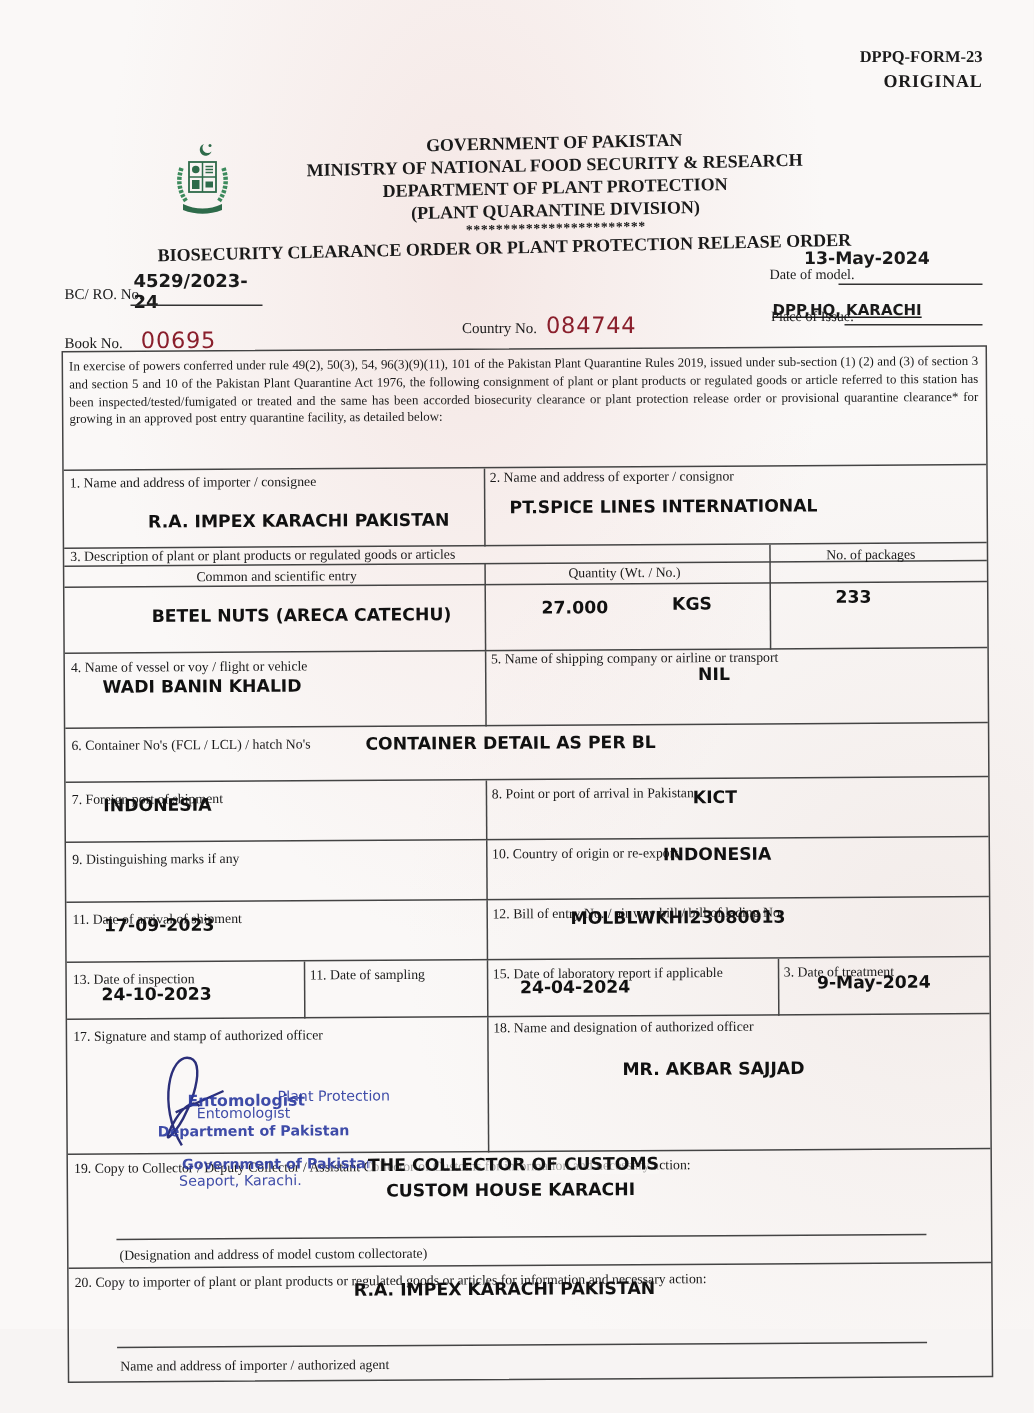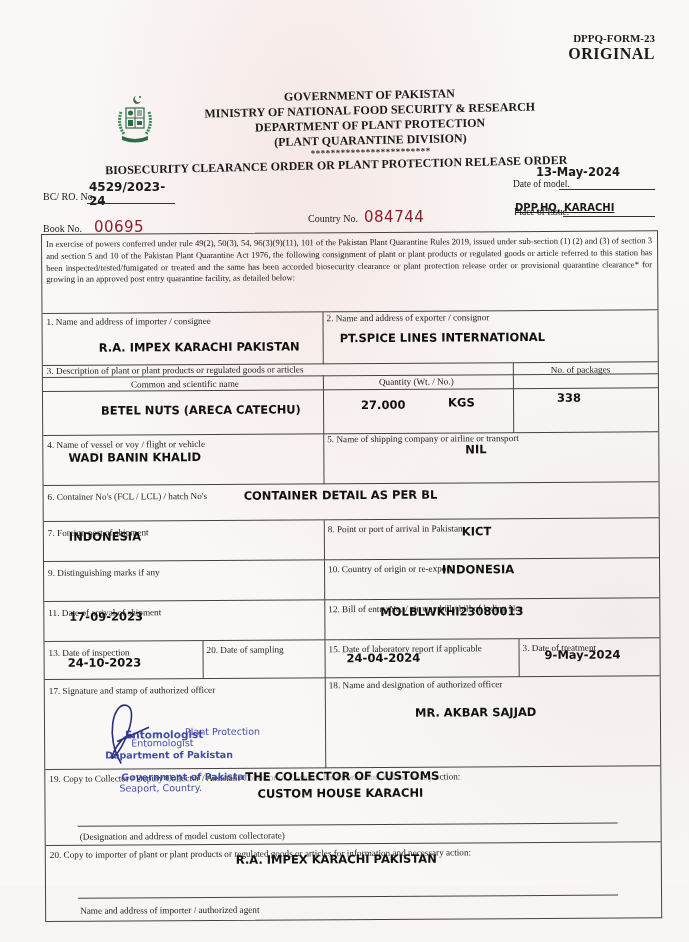--- a/index.html
+++ b/index.html
@@ -11,21 +11,21 @@
   }
   .paper {
     position: absolute; left: 0; top: 0; width: 689px; height: 886px;
     background:
       radial-gradient(ellipse at 45% 20%, rgba(235,200,195,0.35), rgba(255,255,255,0) 45%),
       radial-gradient(ellipse at 90% 70%, rgba(230,215,210,0.35), rgba(255,255,255,0) 40%),
       #faf8f7;
   }
   .abs { position: absolute; }
   .form-id { right: 34px; top: 30px; text-align: right; font-weight: bold; font-size: 11px; line-height: 16px; }
-  .form-id .orig { font-size: 16px; letter-spacing: 0.5px; }
+  .form-id .orig { font-size: 12px; letter-spacing: 0.5px; }
   .emblem { left: 116px; top: 94px; width: 38px; height: 52px; }
   .header { left: 180px; top: 88px; width: 380px; text-align: center; font-weight: bold; font-size: 12px; line-height: 15px; transform: rotate(-1.2deg); }
   .header .stars { font-size: 9px; letter-spacing: 0.5px; line-height: 8px; }
   .order-title { left: 105px; top: 158px; font-weight: bold; font-size: 12px; transform: rotate(-1.3deg); white-space: nowrap; }
   .mono { font-family: "DejaVu Sans", "Liberation Sans", sans-serif; font-weight: bold; }
   .lbl { font-size: 10px; white-space: nowrap; }
   .bc { left: 43px; top: 186px; }
   .bc .val { position: absolute; left: 46px; top: -6px; font-size: 12px; }
   .bc .line { position: absolute; left: 44px; top: 17px; width: 88px; border-bottom: 1px solid #333; }
   .book { left: 43px; top: 218px; text-align: center; }
@@ -119,28 +119,28 @@
       <div class="vline" style="left:280px"></div>
       <div class="cl" style="left:284px;top:1px">2. Name and address of exporter / consignor</div>
       <div class="v" style="left:297px;top:19px">PT.SPICE LINES INTERNATIONAL</div>
     </div>
 
     <div class="row" style="top:130px;height:70px">
       <div class="cl" style="left:4px;top:0px">3. Description of plant or plant products or regulated goods or articles</div>
       <div class="uline" style="left:0;top:11px;width:615px"></div>
       <div class="vline" style="left:280px;top:11px"></div>
       <div class="vline" style="left:470px;top:0"></div>
-      <div class="cl" style="left:88px;top:14px">Common and scientific name</div>
+      <div class="cl" style="left:88px;top:14px">Common and scientific entry</div>
       <div class="cl" style="left:336px;top:13px">Quantity (Wt. / No.)</div>
       <div class="cl" style="left:508px;top:2px">No. of packages</div>
       <div class="uline" style="left:0;top:25px;width:615px"></div>
       <div class="v" style="left:58px;top:38px">BETEL NUTS (ARECA CATECHU)</div>
       <div class="v" style="left:318px;top:34px">27.000</div>
       <div class="v" style="left:405px;top:32px">KGS</div>
-      <div class="v" style="left:514px;top:28px">338</div>
+      <div class="v" style="left:514px;top:28px">233</div>
     </div>
 
     <div class="row" style="top:200px;height:50px">
       <div class="cl" style="left:4px;top:4px">4. Name of vessel or voy / flight or vehicle</div>
       <div class="v" style="left:25px;top:15px">WADI BANIN KHALID</div>
       <div class="vline" style="left:280px"></div>
       <div class="cl" style="left:284px;top:0px">5. Name of shipping company or airline or transport</div>
       <div class="v" style="left:422px;top:9px">NIL</div>
     </div>
 
@@ -169,21 +169,21 @@
       <div class="v" style="left:25px;top:8px">17-09-2023</div>
       <div class="vline" style="left:280px"></div>
       <div class="cl" style="left:284px;top:4px">12. Bill of entry No. / air way bill / bill of lading No.</div>
       <div class="v" style="left:336px;top:5px">MOLBLWKHI23080013</div>
     </div>
 
     <div class="row" style="top:406px;height:38px">
       <div class="cl" style="left:4px;top:6px">13. Date of inspection</div>
       <div class="v" style="left:23px;top:14px">24-10-2023</div>
       <div class="vline" style="left:158px"></div>
-      <div class="cl" style="left:162px;top:4px">20. Date of sampling</div>
+      <div class="cl" style="left:162px;top:4px">11. Date of sampling</div>
       <div class="vline" style="left:280px"></div>
       <div class="cl" style="left:284px;top:4px">15. Date of laboratory report if applicable</div>
       <div class="v" style="left:302px;top:11px">24-04-2024</div>
       <div class="vline" style="left:474px"></div>
       <div class="cl" style="left:478px;top:4px">3. Date of treatment</div>
       <div class="v" style="left:500px;top:9px">9-May-2024</div>
     </div>
 
     <div class="row" style="top:444px;height:90px">
       <div class="cl" style="left:4px;top:6px">17. Signature and stamp of authorized officer</div>
@@ -197,21 +197,21 @@
       <div class="stamp light" style="left:140px;top:48px">Plant Protection</div>
       <div class="stamp" style="left:60px;top:71px">Department of Pakistan</div>
       <div class="vline" style="left:280px"></div>
       <div class="cl" style="left:284px;top:2px">18. Name and designation of authorized officer</div>
       <div class="v" style="left:370px;top:28px">MR. AKBAR SAJJAD</div>
     </div>
 
     <div class="row" style="top:534px;height:76px">
       <div class="cl" style="left:4px;top:4px">19. Copy to Collector / Deputy Collector / Assistant Collector of Customs for information and necessary action:</div>
       <div class="stamp" style="left:76px;top:3px">Government of Pakistan</div>
-      <div class="stamp light" style="left:74px;top:14px">Seaport, Country.</div>
+      <div class="stamp light" style="left:74px;top:14px">Seaport, Karachi.</div>
       <div class="v" style="left:200px;top:1px;background:rgba(250,248,247,0.6)">THE COLLECTOR OF CUSTOMS</div>
       <div class="v" style="left:212px;top:18px">CUSTOM HOUSE KARACHI</div>
       <div class="uline" style="left:32px;top:56px;width:540px"></div>
       <div class="cl" style="left:34px;top:62px">(Designation and address of model custom collectorate)</div>
     </div>
 
     <div class="row" style="top:610px;height:76px">
       <div class="cl" style="left:4px;top:4px">20. Copy to importer of plant or plant products or regulated goods or articles for information and necessary action:</div>
       <div class="v" style="left:190px;top:8px">R.A. IMPEX KARACHI PAKISTAN</div>
       <div class="uline" style="left:32px;top:52px;width:540px"></div>

